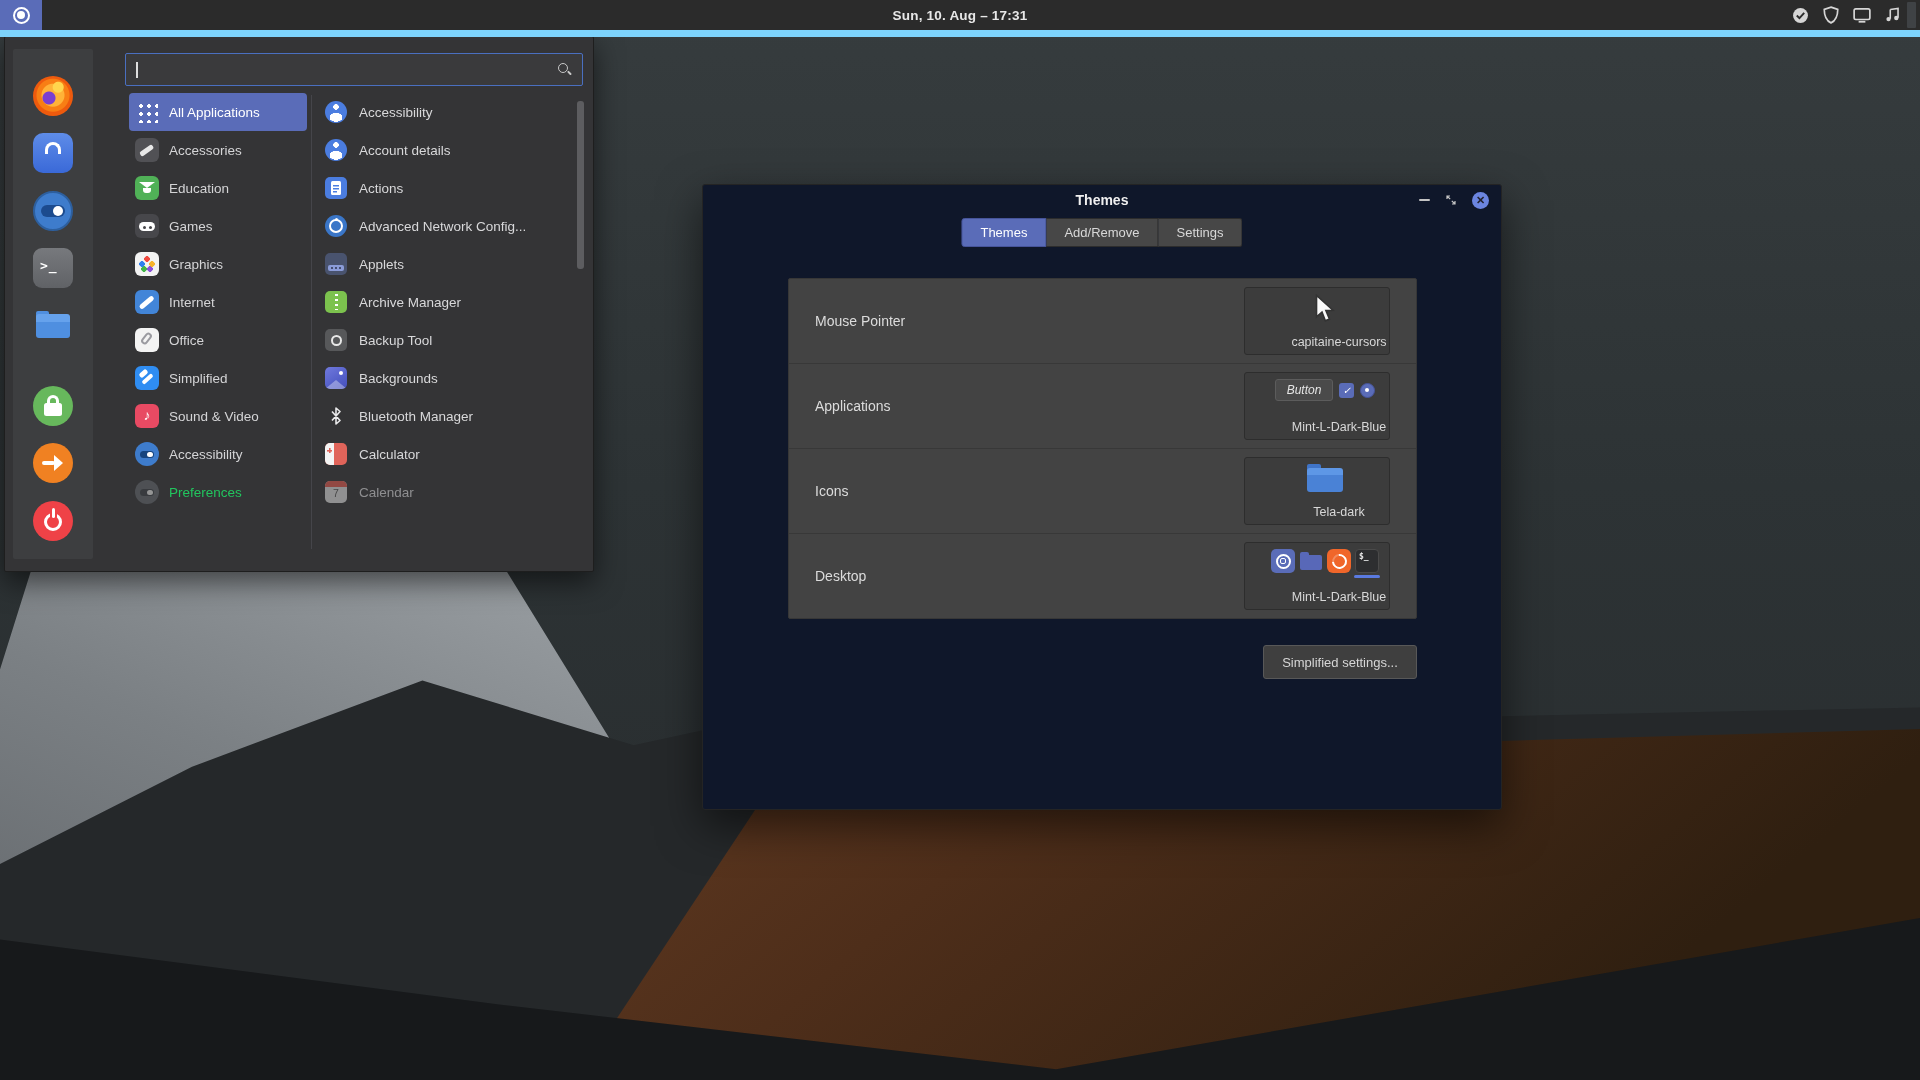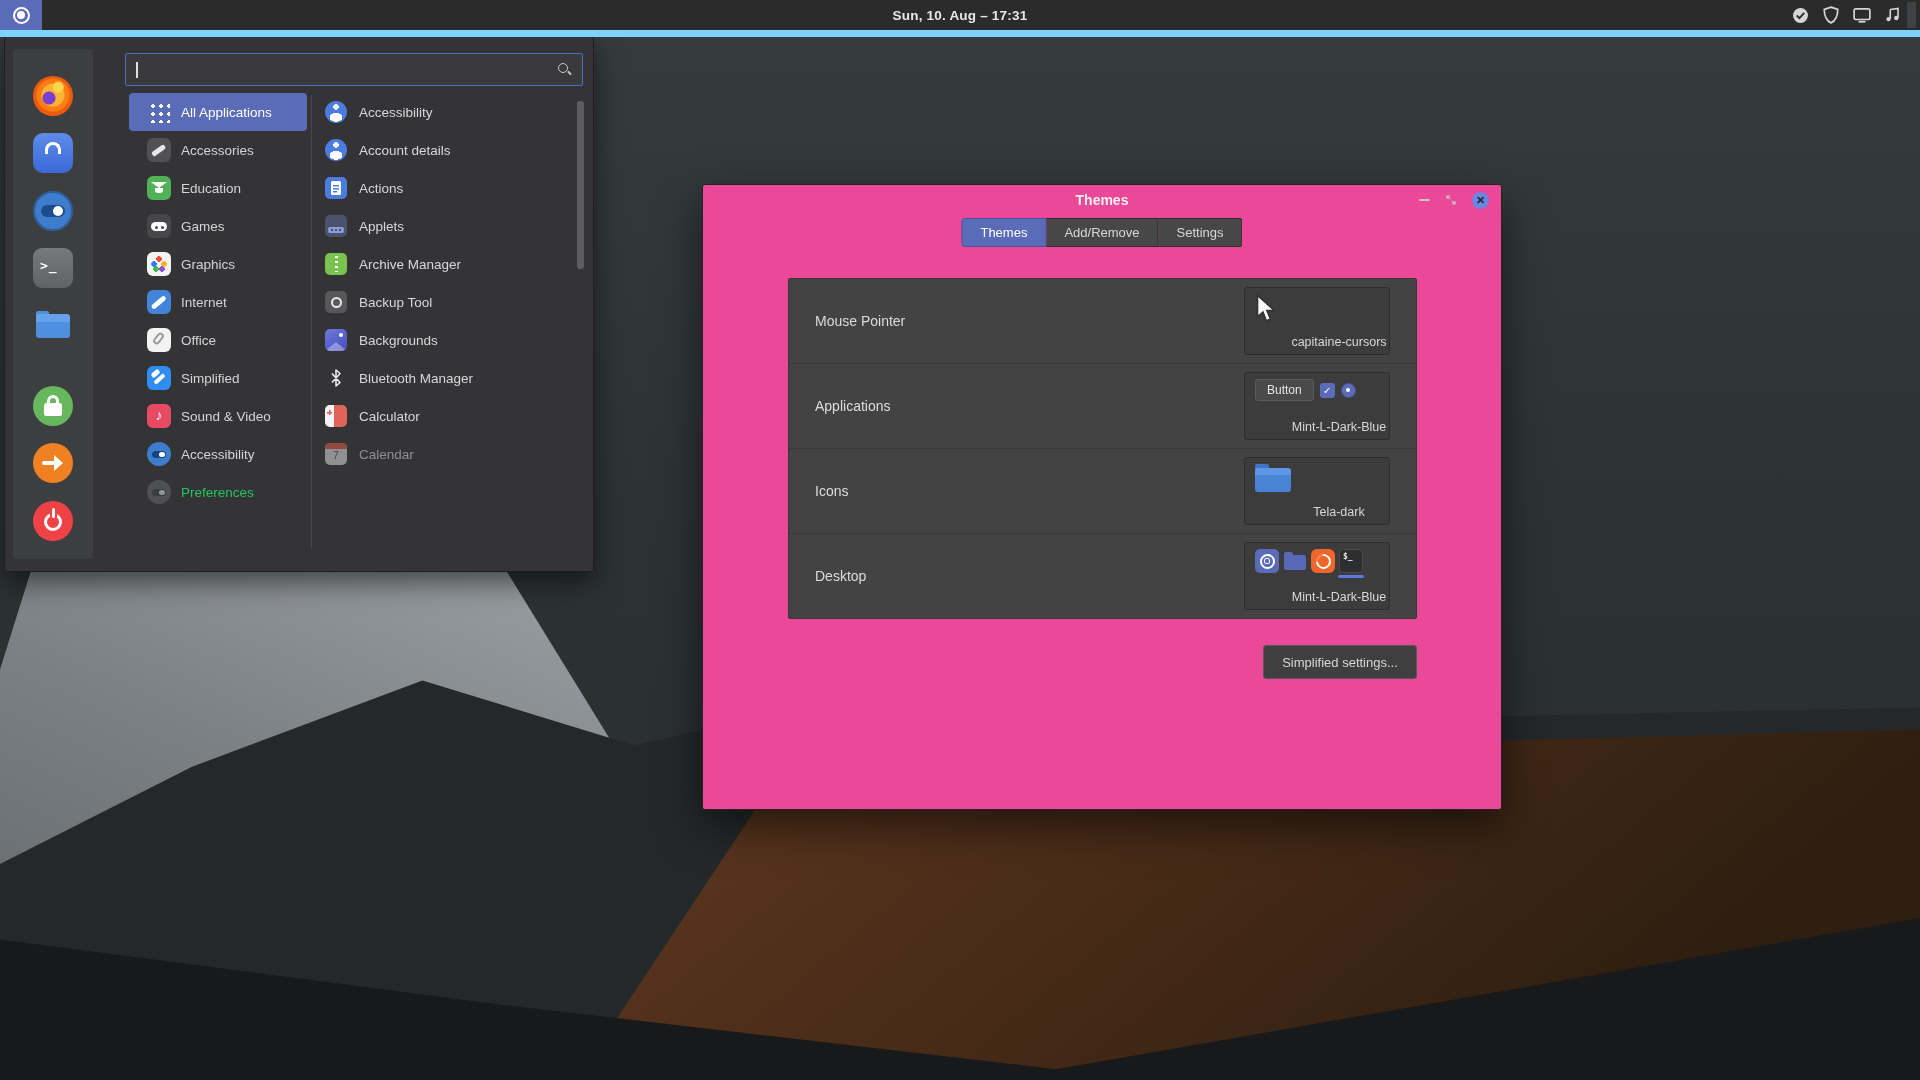--- a/index.html
+++ b/index.html
@@ -66,21 +66,21 @@
     border:1.5px solid #4a6fc0;border-radius:2px;box-sizing:border-box;}
   #search-input{position:absolute;left:10px;top:3px;right:34px;bottom:3px;background:transparent;border:none;outline:none;
     color:#e8e8e8;font-size:14px;font-family:"Liberation Sans",sans-serif;caret-color:#e8e8e8;}
   .caret{position:absolute;left:10px;top:8px;width:1.5px;height:16px;background:#dedede;}
   .magnifier{position:absolute;right:10px;top:9px;width:14px;height:14px;}
   .magnifier::before{content:"";position:absolute;left:0;top:0;width:8px;height:8px;border:1.6px solid #c8c8c8;border-radius:50%;}
   .magnifier::after{content:"";position:absolute;left:8.5px;top:9px;width:5px;height:1.8px;background:#c8c8c8;
     transform:rotate(45deg);border-radius:1px;}
   
   #categories{position:absolute;left:124px;top:56px;width:178px;}
-  .cat-item{height:38px;display:flex;align-items:center;gap:10px;padding-left:18px;border-radius:4px;
+  .cat-item{height:38px;display:flex;align-items:center;gap:10px;padding-left:6px;border-radius:4px;
     color:#d4d4d6;font-size:13.5px;cursor:pointer;box-sizing:border-box;}
   .cat-item.sel{background:#5a6cb8;color:#fff;}
   .cat-item.dim{color:#22c55e;}
   .cic{width:24px;height:24px;border-radius:6px;flex:none;position:relative;}
   .cic-grid{border-radius:0;background-image:radial-gradient(#fff 1.7px,rgba(0,0,0,0) 1.9px);
     background-size:8px 8px;background-position:1px 1px;width:22px;height:22px;margin:1px;}
   .cic-accessories{background:#515155;}
   .cic-accessories::after{content:"";position:absolute;left:4px;top:10px;width:15px;height:4.5px;background:#e8e8e8;
     border-radius:2px;transform:rotate(-35deg);}
   .cic-education{background:#50b157;}
@@ -153,21 +153,21 @@
   .aic-calculator::before{content:"";position:absolute;left:0;top:0;width:9px;height:22px;background:#f4f4f4;border-radius:5px 0 0 5px;}
   .aic-calculator::after{content:"";position:absolute;left:2px;top:5px;width:5px;height:5px;z-index:1;
     background-image:linear-gradient(#e0645a,#e0645a),linear-gradient(#e0645a,#e0645a);
     background-size:5px 1.6px,1.6px 5px;background-position:center;background-repeat:no-repeat;}
   .aic-calendar{border-radius:5px;background:#dcdcdc;}
   .aic-calendar::before{content:"";position:absolute;left:0;top:0;right:0;height:5.5px;background:#e05a4e;border-radius:5px 5px 0 0;}
   .aic-calendar::after{content:"7";position:absolute;left:0;right:0;top:6px;text-align:center;color:#555;font-size:10.5px;}
   #col-divider{position:absolute;left:306px;top:58px;width:1px;height:454px;background:#45454a;}
   #apps-scrollbar{position:absolute;right:9px;top:64px;width:7px;height:168px;background:#5d5d60;border-radius:3px;}
   
-  #win{position:absolute;left:702px;top:184px;width:798px;height:624px;background:#ec4899;
+  #win{position:absolute;left:702px;top:184px;width:798px;height:624px;background:#0f172a;
     border:1px solid #242424;border-radius:3px;box-shadow:0 16px 44px rgba(0,0,0,.55);z-index:10;}
   #titlebar{position:absolute;left:0;top:0;right:0;height:30px;}
   #win-title{position:absolute;left:0;right:0;top:0;height:30px;display:flex;align-items:center;justify-content:center;
     color:#f0f0f0;font-size:14px;font-weight:bold;}
   #win-controls{position:absolute;right:12px;top:0;height:30px;display:flex;align-items:center;gap:16px;}
   .btn-min{width:11px;height:2px;background:#c4c4c4;border-radius:1px;cursor:pointer;}
   .btn-max{cursor:pointer;display:flex;}
   .btn-close{width:17px;height:17px;border-radius:50%;background:#6b85e0;color:#23232e;display:flex;align-items:center;
     justify-content:center;font-size:11px;font-weight:bold;cursor:pointer;line-height:1;}
   #tabs{position:absolute;left:50%;top:33px;transform:translateX(-50%);display:flex;}
@@ -177,21 +177,21 @@
   .tab:last-child{border-radius:0 3px 3px 0;}
   .tab.active{background:#5a6cb8;color:#fff;border-color:#46549a;}
   #rows{position:absolute;left:85px;top:93px;width:627px;background:#434343;border:1px solid #373737;border-radius:2px;}
   .row{position:relative;height:84px;border-bottom:1px solid #383838;}
   .row:last-child{border-bottom:none;}
   .row-label{position:absolute;left:26px;top:0;bottom:0;display:flex;align-items:center;color:#dcdcdc;font-size:14px;}
   .card{position:absolute;right:26px;top:8px;width:146px;height:68px;background:#3c3c3c;border:1px solid #2d2d2d;
     border-radius:3px;cursor:pointer;display:flex;flex-direction:column;align-items:center;justify-content:flex-end;
     padding-bottom:5px;box-sizing:border-box;}
   .card-name{color:#d8d8d8;font-size:12.5px;white-space:nowrap;margin-left:44px;}
-  .card-art{position:absolute;left:10px;right:0;top:6px;display:flex;align-items:center;justify-content:flex-start;gap:6px;}
+  .card-art{position:absolute;left:16px;right:0;top:6px;display:flex;align-items:center;justify-content:center;gap:6px;font-style:italic;}
   
   .pv-button{background:#4a4a4a;border:1px solid #5c5c5c;border-radius:3px;color:#e4e4e4;font-size:12px;
     padding:4px 11px;line-height:1;}
   .pv-check{width:15px;height:15px;background:#5a6cb8;border-radius:3px;position:relative;}
   .pv-check::after{content:"\2713";position:absolute;left:0;right:0;top:1px;text-align:center;color:#fff;font-size:10px;line-height:13px;}
   .pv-radio{width:15px;height:15px;background:#5a6cb8;border-radius:50%;position:relative;border:1.5px solid #46549a;box-sizing:border-box;}
   .pv-radio::after{content:"";position:absolute;left:4px;top:4px;width:4px;height:4px;background:#fff;border-radius:50%;}
   
   .tela-folder{position:relative;width:36px;height:28px;}
   .tela-folder::before{content:"";position:absolute;left:0;top:0;width:14px;height:7px;background:#3f74c8;border-radius:2px 2px 0 0;}
@@ -336,20 +336,24 @@
     </div>
     <div class="app-item">
       <span class="aic aic-person"></span>
       <span>Account details</span>
     </div>
     <div class="app-item">
       <span class="aic aic-actions"></span>
       <span>Actions</span>
     </div>
     <div class="app-item">
+      <span class="aic aic-network"></span>
+      <span>Advanced Network Config...</span>
+    </div>
+    <div class="app-item">
       <span class="aic aic-applets"></span>
       <span>Applets</span>
     </div>
     <div class="app-item">
       <span class="aic aic-archive"></span>
       <span>Archive Manager</span>
     </div>
     <div class="app-item">
       <span class="aic aic-backup"></span>
       <span>Backup Tool</span>

